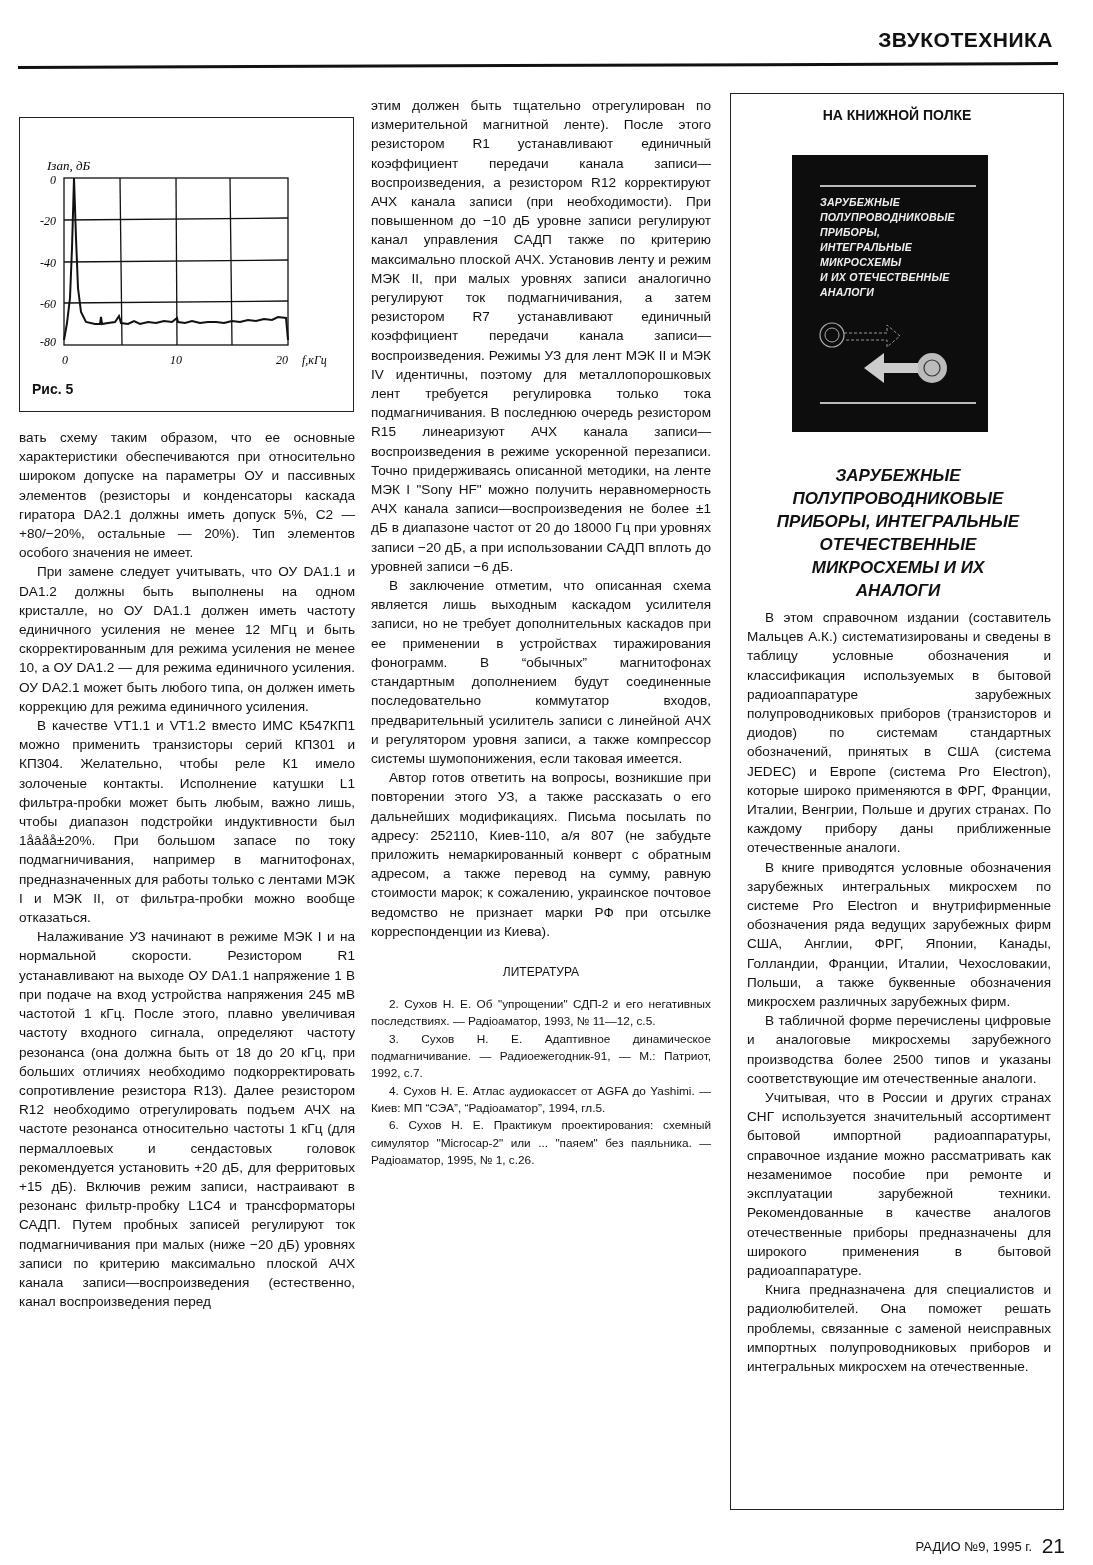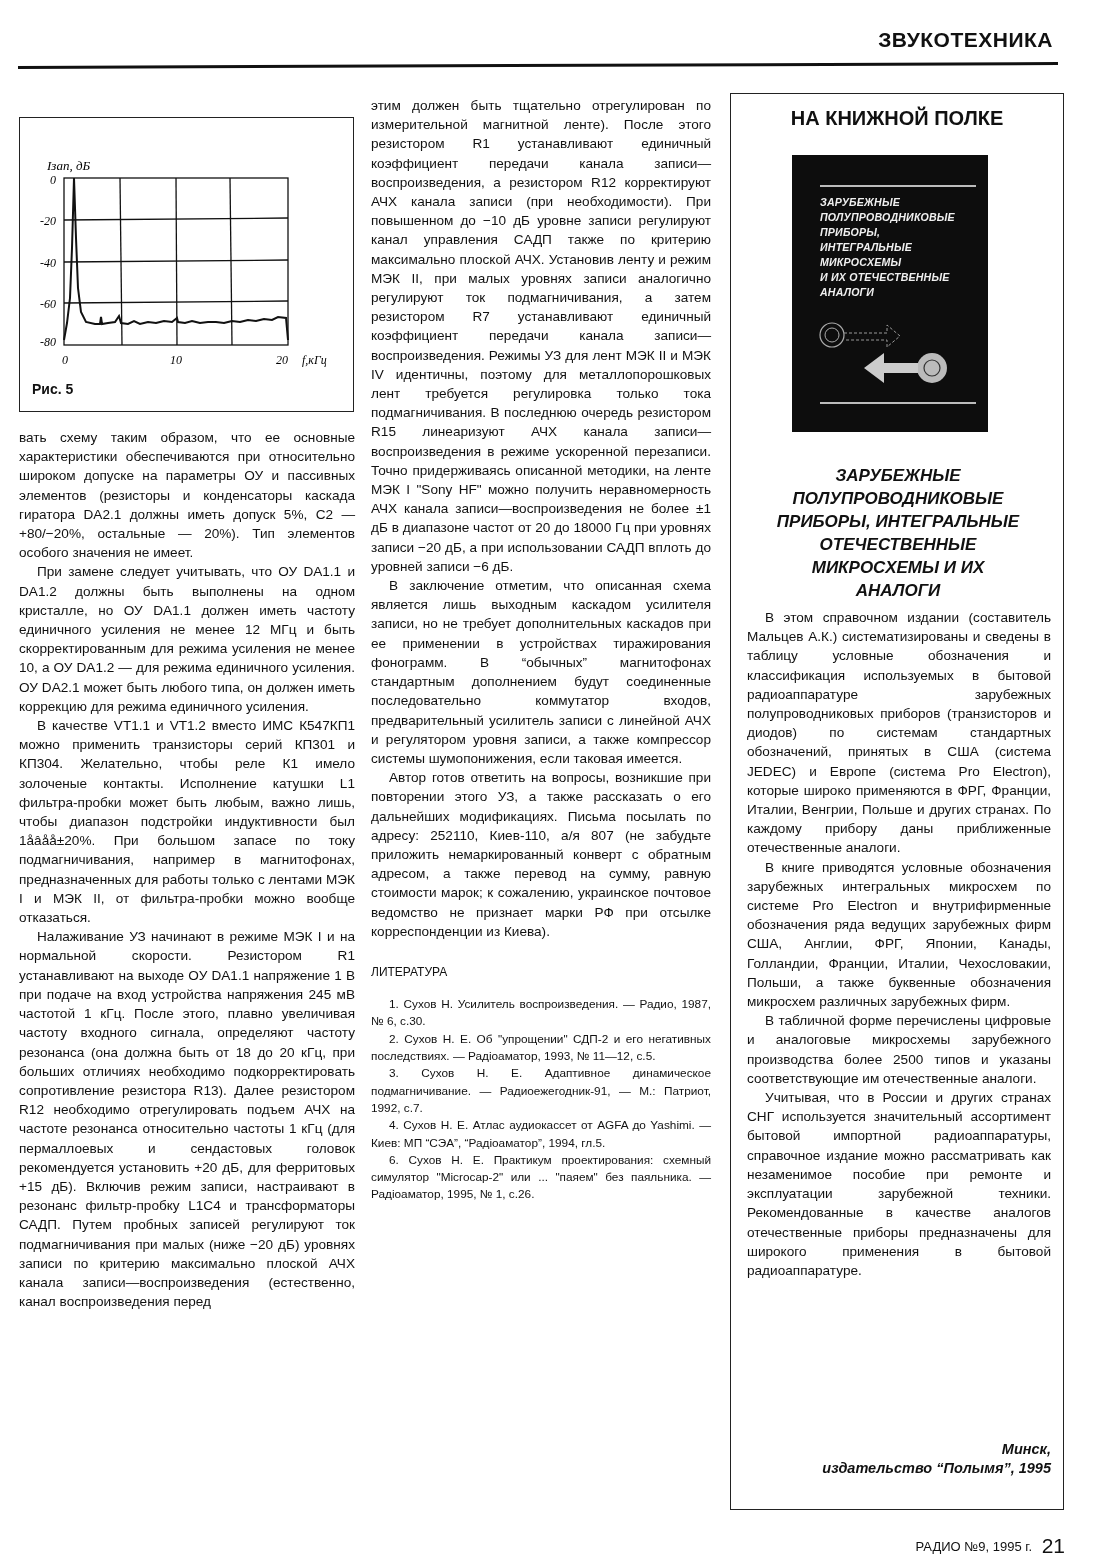--- a/index.html
+++ b/index.html
@@ -7,24 +7,24 @@
   body { position: relative; font-family: "Liberation Sans", sans-serif; color: #111; }
   .section-title { position: absolute; top: 28px; right: 40px; font-size: 21px; font-weight: bold; letter-spacing: 0.5px; }
   .top-rule { position: absolute; top: 66px; left: 18px; width: 1040px; height: 3px; background: #111; transform: rotate(-0.22deg); transform-origin: left; }
   .col { position: absolute; font-size: 13.6px; line-height: 19.2px; text-align: justify; }
   .col p { text-indent: 18px; }
   .col p.noindent { text-indent: 0; }
   #col1 { left: 19px; top: 428px; width: 336px; }
   #col2 { left: 371px; top: 96px; width: 340px; }
   .figure { position: absolute; left: 19px; top: 97px; width: 335px; height: 295px; border: 1.5px solid #222; margin-top: 20px; }
   .fig-caption { position: absolute; left: 12px; bottom: 14px; font-weight: bold; font-size: 14px; }
-  .refs-title { text-align: left; font-size: 12px; margin: 22px 0 14px; }
+  .refs-title { text-align: center; font-size: 12px; margin: 22px 0 14px; }
   .ref { font-size: 11.8px; line-height: 17.3px; text-indent: 18px; text-align: justify; }
   .sidebar { position: absolute; left: 730px; top: 93px; width: 334px; height: 1417px; border: 1.5px solid #222; }
-  .sb-title { text-align: center; font-weight: bold; font-size: 20px; margin-top: 13px; }
+  .sb-title { text-align: center; font-weight: bold; font-size: 14px; margin-top: 13px; }
   .book { position: absolute; left: 61px; top: 61px; width: 196px; height: 277px; background: #0d0d0d; color: #f0f0f0; }
   .book .rule { position: absolute; left: 28px; right: 12px; height: 2px; background: #bbb; }
   .book .btitle { position: absolute; left: 28px; top: 40px; font-size: 10.6px; line-height: 15px; font-weight: bold; font-style: italic; letter-spacing: 0.2px; }
   .sb-heading { position: absolute; left: 10px; top: 370px; width: 314px; text-align: center; font-weight: bold; font-style: italic; font-size: 17px; line-height: 23px; }
   .sb-body { position: absolute; left: 16px; top: 514px; width: 304px; font-size: 13.6px; line-height: 19.2px; text-align: justify; }
   .sb-body p { text-indent: 18px; }
   .sb-pub { position: absolute; right: 12px; top: 1346px; text-align: right; font-weight: bold; font-style: italic; font-size: 14.5px; line-height: 19px; }
   .footer { position: absolute; right: 28px; top: 1534px; font-size: 13px; }
   .footer .pg { font-weight: normal; font-size: 21px; margin-left: 6px; vertical-align: -2px; }
 </style>
@@ -69,21 +69,20 @@
   <p>При замене следует учитывать, что ОУ DA1.1 и DA1.2 должны быть выполнены на одном кристалле, но ОУ DA1.1 должен иметь частоту единичного усиления не менее 12 МГц и быть скорректированным для режима усиления не менее 10, а ОУ DA1.2 — для режима единичного усиления. ОУ DA2.1 может быть любого типа, он должен иметь коррекцию для режима единичного усиления.</p>
   <p>В качестве VT1.1 и VT1.2 вместо ИМС К547КП1 можно применить транзисторы серий КП301 и КП304. Желательно, чтобы реле К1 имело золоченые контакты. Исполнение катушки L1 фильтра-пробки может быть любым, важно лишь, чтобы диапазон подстройки индуктивности был 1åâåå±20%. При большом запасе по току подмагничивания, например в магнитофонах, предназначенных для работы только с лентами МЭК I и МЭК II, от фильтра-пробки можно вообще отказаться.</p>
   <p>Налаживание УЗ начинают в режиме МЭК I и на нормальной скорости. Резистором R1 устанавливают на выходе ОУ DA1.1 напряжение 1 В при подаче на вход устройства напряжения 245 мВ частотой 1 кГц. После этого, плавно увеличивая частоту входного сигнала, определяют частоту резонанса (она должна быть от 18 до 20 кГц, при больших отличиях необходимо подкорректировать сопротивление резистора R13). Далее резистором R12 необходимо отрегулировать подъем АЧХ на частоте резонанса относительно частоты 1 кГц (для пермаллоевых и сендастовых головок рекомендуется установить +20 дБ, для ферритовых +15 дБ). Включив режим записи, настраивают в резонанс фильтр-пробку L1C4 и трансформаторы САДП. Путем пробных записей регулируют ток подмагничивания при малых (ниже −20 дБ) уровнях записи по критерию максимально плоской АЧХ канала записи—воспроизведения (естественно, канал воспроизведения перед</p>
 </div>
 
 <div class="col" id="col2">
   <p class="noindent">этим должен быть тщательно отрегулирован по измерительной магнитной ленте). После этого резистором R1 устанавливают единичный коэффициент передачи канала записи—воспроизведения, а резистором R12 корректируют АЧХ канала записи (при необходимости). При повышенном до −10 дБ уровне записи регулируют канал управления САДП также по критерию максимально плоской АЧХ. Установив ленту и режим МЭК II, при малых уровнях записи аналогично регулируют ток подмагничивания, а затем резистором R7 устанавливают единичный коэффициент передачи канала записи—воспроизведения. Режимы УЗ для лент МЭК II и МЭК IV идентичны, поэтому для металлопорошковых лент требуется регулировка только тока подмагничивания. В последнюю очередь резистором R15 линеаризуют АЧХ канала записи—воспроизведения в режиме ускоренной перезаписи. Точно придерживаясь описанной методики, на ленте МЭК I "Sony HF" можно получить неравномерность АЧХ канала записи—воспроизведения не более ±1 дБ в диапазоне частот от 20 до 18000 Гц при уровнях записи −20 дБ, а при использовании САДП вплоть до уровней записи −6 дБ.</p>
   <p>В заключение отметим, что описанная схема является лишь выходным каскадом усилителя записи, но не требует дополнительных каскадов при ее применении в устройствах тиражирования фонограмм. В “обычных” магнитофонах стандартным дополнением будут соединенные последовательно коммутатор входов, предварительный усилитель записи с линейной АЧХ и регулятором уровня записи, а также компрессор системы шумопонижения, если таковая имеется.</p>
   <p>Автор готов ответить на вопросы, возникшие при повторении этого УЗ, а также рассказать о его дальнейших модификациях. Письма посылать по адресу: 252110, Киев-110, а/я 807 (не забудьте приложить немаркированный конверт с обратным адресом, а также перевод на сумму, равную стоимости марок; к сожалению, украинское почтовое ведомство не признает марки РФ при отсылке корреспонденции из Киева).</p>
   <div class="refs-title">ЛИТЕРАТУРА</div>
-  <div class="ref">1. Сухов Н. Усилитель воспроизведения. — Радио, 1987, № 6, с.30.</div>
   <div class="ref">2. Сухов Н. Е. Об "упрощении" СДП-2 и его негативных последствиях. — Радіоаматор, 1993, № 11—12, с.5.</div>
   <div class="ref">3. Сухов Н. Е. Адаптивное динамическое подмагничивание. — Радиоежегодник-91, — М.: Патриот, 1992, с.7.</div>
   <div class="ref">4. Сухов Н. Е. Атлас аудиокассет от AGFA до Yashimi. — Киев: МП “СЭА”, “Радіоаматор”, 1994, гл.5.</div>
   <div class="ref">6. Сухов Н. Е. Практикум проектирования: схемный симулятор "Microcap-2" или ... "паяем" без паяльника. — Радіоаматор, 1995, № 1, с.26.</div>
 </div>
 
 <div class="sidebar">
   <div class="sb-title">НА КНИЖНОЙ ПОЛКЕ</div>
   <div class="book">
     <div class="rule" style="top:30px"></div>
@@ -112,23 +111,20 @@
     <div>ПРИБОРЫ, ИНТЕГРАЛЬНЫЕ</div>
     <div>ОТЕЧЕСТВЕННЫЕ</div>
     <div>МИКРОСХЕМЫ И ИХ</div>
     <div>АНАЛОГИ</div>
   </div>
   <div class="sb-body">
     <p>В этом справочном издании (составитель Мальцев А.К.) систематизированы и сведены в таблицу условные обозначения и классификация используемых в бытовой радиоаппаратуре зарубежных полупроводниковых приборов (транзисторов и диодов) по системам стандартных обозначений, принятых в США (система JEDEC) и Европе (система Pro Electron), которые широко применяются в ФРГ, Франции, Италии, Венгрии, Польше и других странах. По каждому прибору даны приближенные отечественные аналоги.</p>
     <p>В книге приводятся условные обозначения зарубежных интегральных микросхем по системе Pro Electron и внутрифирменные обозначения ряда ведущих зарубежных фирм США, Англии, ФРГ, Японии, Канады, Голландии, Франции, Италии, Чехословакии, Польши, а также буквенные обозначения микросхем различных зарубежных фирм.</p>
     <p>В табличной форме перечислены цифровые и аналоговые микросхемы зарубежного производства более 2500 типов и указаны соответствующие им отечественные аналоги.</p>
     <p>Учитывая, что в России и других странах СНГ используется значительный ассортимент бытовой импортной радиоаппаратуры, справочное издание можно рассматривать как незаменимое пособие при ремонте и эксплуатации зарубежной техники. Рекомендованные в качестве аналогов отечественные приборы предназначены для широкого применения в бытовой радиоаппаратуре.</p>
-  </div>
-  <div class="sb-pub">
-    <div>Минск,</div>
-    <div>издательство “Полымя”, 1995</div>
+    <p>Книга предназначена для специалистов и радиолюбителей. Она поможет решать проблемы, связанные с заменой неисправных импортных полупроводниковых приборов и интегральных микросхем на отечественные.</p>
   </div>
 </div>
 
 <div class="footer">
   <span>РАДИО №9, 1995 г.</span>
   <span class="pg">21</span>
 </div>
 
 </body></html>

